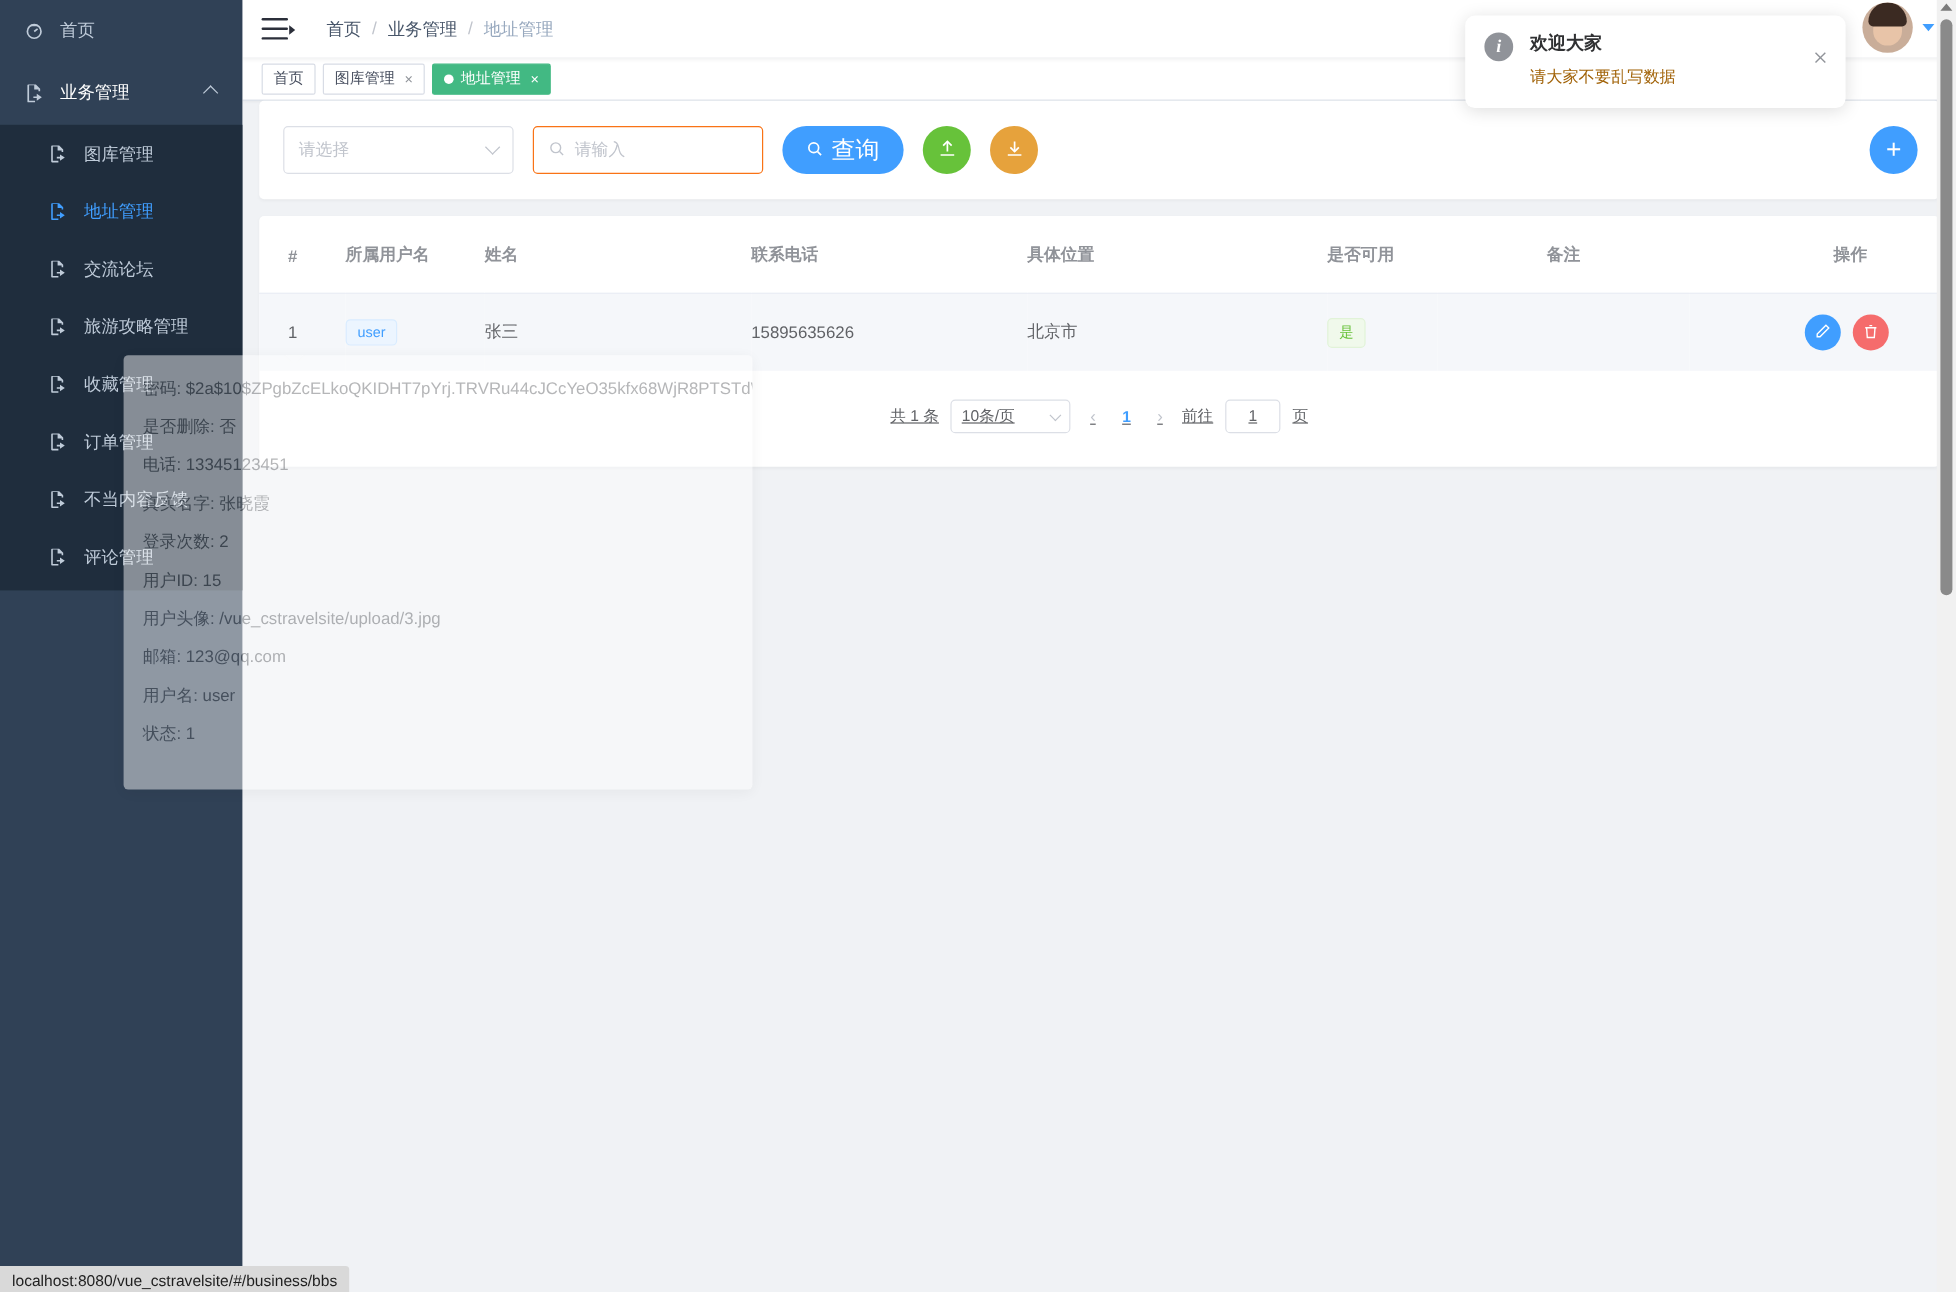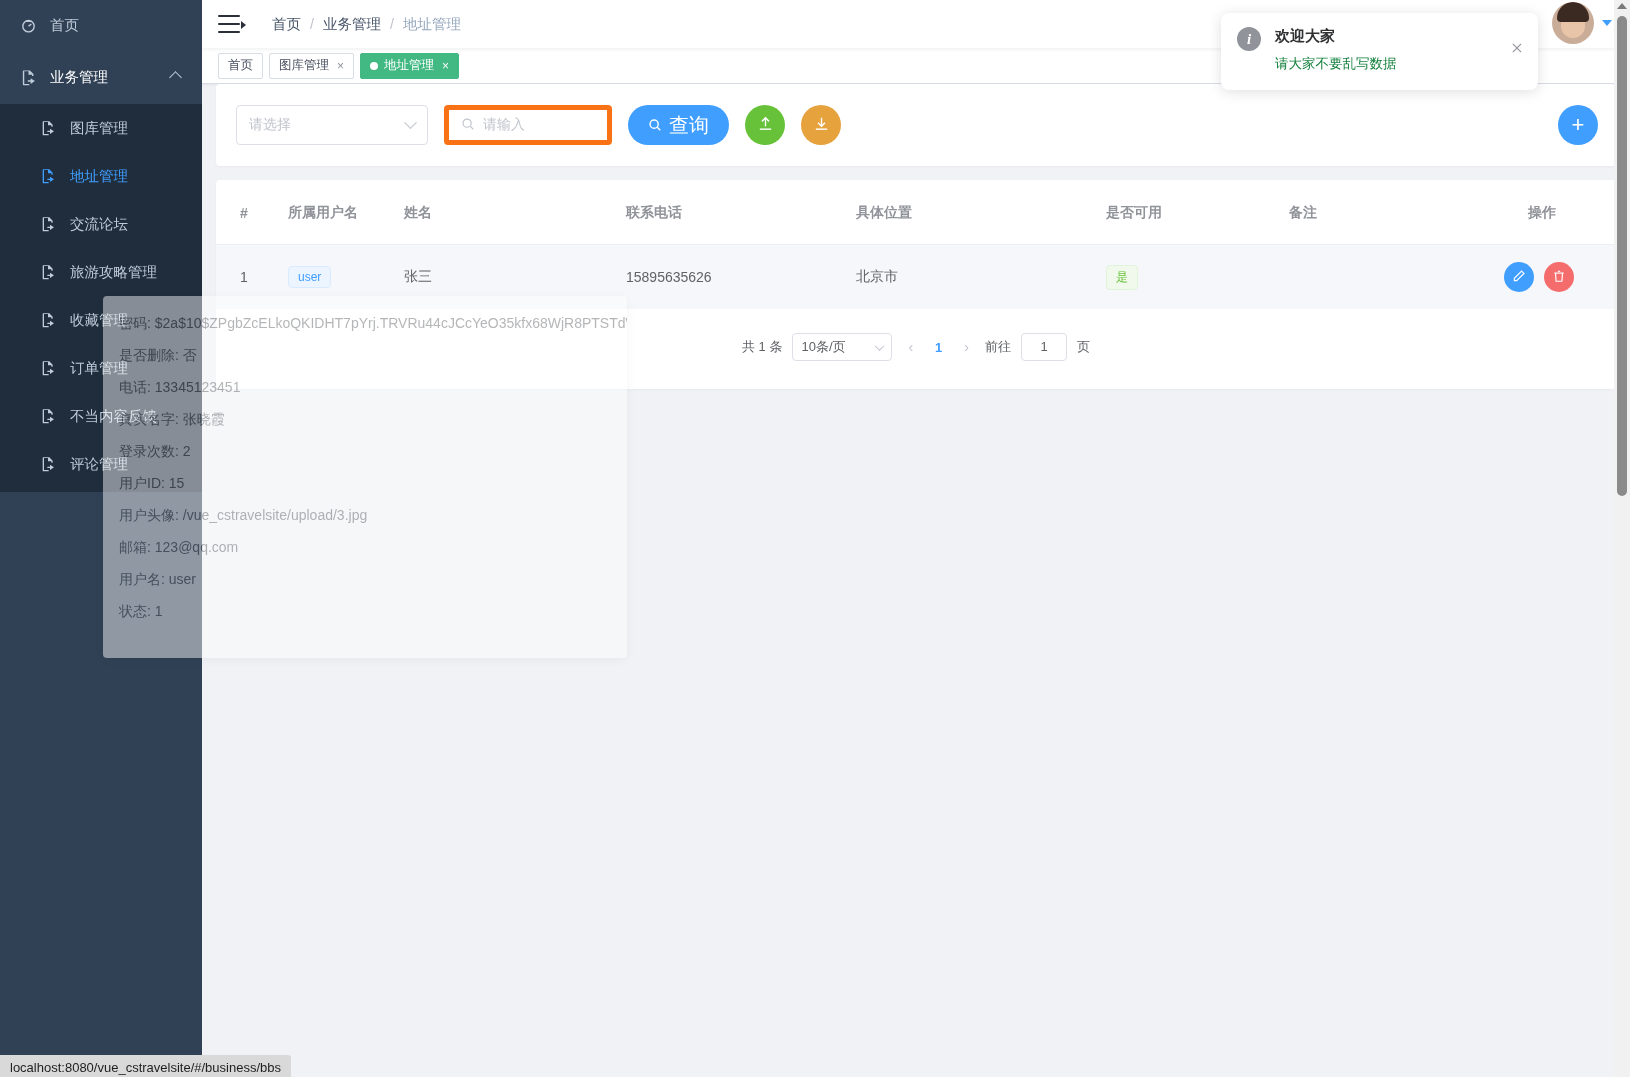--- a/index.html
+++ b/index.html
@@ -94,21 +94,21 @@
     width: 192px; height: 40px; border: 1px solid #dcdfe6; border-radius: 4px;
     display: flex; align-items: center; padding: 0 12px; position: relative;
     font-size: 14px; color: #c0c4cc; cursor: pointer; background: #fff;
   }
   .select-box .chev {
     position: absolute; right: 12px; width: 9px; height: 9px;
     border-right: 1.5px solid #c0c4cc; border-bottom: 1.5px solid #c0c4cc;
     transform: rotate(45deg) translate(-2px,-2px);
   }
   .input-box {
-    width: 168px; height: 40px; border: 5px solid #f97316; border-radius: 4px;
+    width: 192px; height: 40px; border: 1px solid #f97316; border-radius: 4px;
     display: flex; align-items: center; padding: 0 12px; margin-left: 16px;
     font-size: 14px; color: #c0c4cc; background: #fff;
   }
   .search-g { margin-right: 8px; display:inline-block; }
   .btn-query {
     margin-left: 16px; height: 40px; padding: 0 20px; border-radius: 20px;
     background: #409eff; color: #fff; font-size: 20px; border: none;
     display: flex; align-items: center; gap: 7px; cursor: pointer;
   }
   .round-btn {
@@ -154,21 +154,21 @@
   .op-btn {
     width: 30px; height: 30px; border-radius: 50%; border: none; cursor: pointer;
     display: flex; align-items: center; justify-content: center; color: #fff;
   }
   .op-btn.edit { background: #409eff; }
   .op-btn.del { background: #f56c6c; }
 
   
   .pager {
     display: flex; align-items: center; justify-content: center; gap: 10px;
-    margin-top: 24px; font-size: 13px; color: #606266;
+    margin-top: 24px; font-size: 13px; color: #606266; text-decoration: underline;
   }
   .pg-total { color: #606266; }
   .pg-size {
     width: 100px; height: 28px; border: 1px solid #dcdfe6; border-radius: 4px;
     display: flex; align-items: center; justify-content: space-between;
     padding: 0 8px; color: #606266;
   }
   .pg-size .chev { width: 7px; height: 7px; border-right: 1.4px solid #c0c4cc; border-bottom: 1.4px solid #c0c4cc; transform: rotate(45deg) translate(-1px,-1px); }
   .pg-arrow { color: #c0c4cc; padding: 0 6px; cursor: pointer; font-size: 14px; }
   .pg-num { color: #409eff; font-weight: bold; padding: 0 6px; cursor: pointer; }
@@ -198,21 +198,21 @@
     display: flex; padding: 14px 16px; z-index: 60;
   }
   .toast .i-circle {
     width: 24px; height: 24px; border-radius: 50%; background: #909399;
     color: #fff; font-size: 15px; font-style: italic; font-weight: bold;
     display: flex; align-items: center; justify-content: center; flex: none;
     font-family: "Liberation Serif", serif;
   }
   .toast .t-body { margin-left: 14px; }
   .toast .t-title { font-size: 15px; font-weight: bold; color: #303133; }
-  .toast .t-msg { font-size: 13.5px; color: #15803d; margin-top: 9px; }
+  .toast .t-msg { font-size: 13.5px; color: #a16207; margin-top: 9px; }
   .toast .t-close {
     position: absolute; right: 14px; top: 28px; width: 14px; height: 14px;
     cursor: pointer; color: #909399;
   }
 
   
   .scrollbar { position: absolute; right: 0; top: 0; width: 16px; height: 1077px; background: #f1f1f1; z-index: 70; }
   .sb-up { position:absolute; top:3px; left:3px; width:0;height:0;
     border-left:5px solid transparent;border-right:5px solid transparent;border-bottom:6px solid #7a7a7a;}
   .sb-thumb { position: absolute; top: 16px; left: 3px; width: 10px; height: 480px; background: #8a8a8a; border-radius: 5px; }

